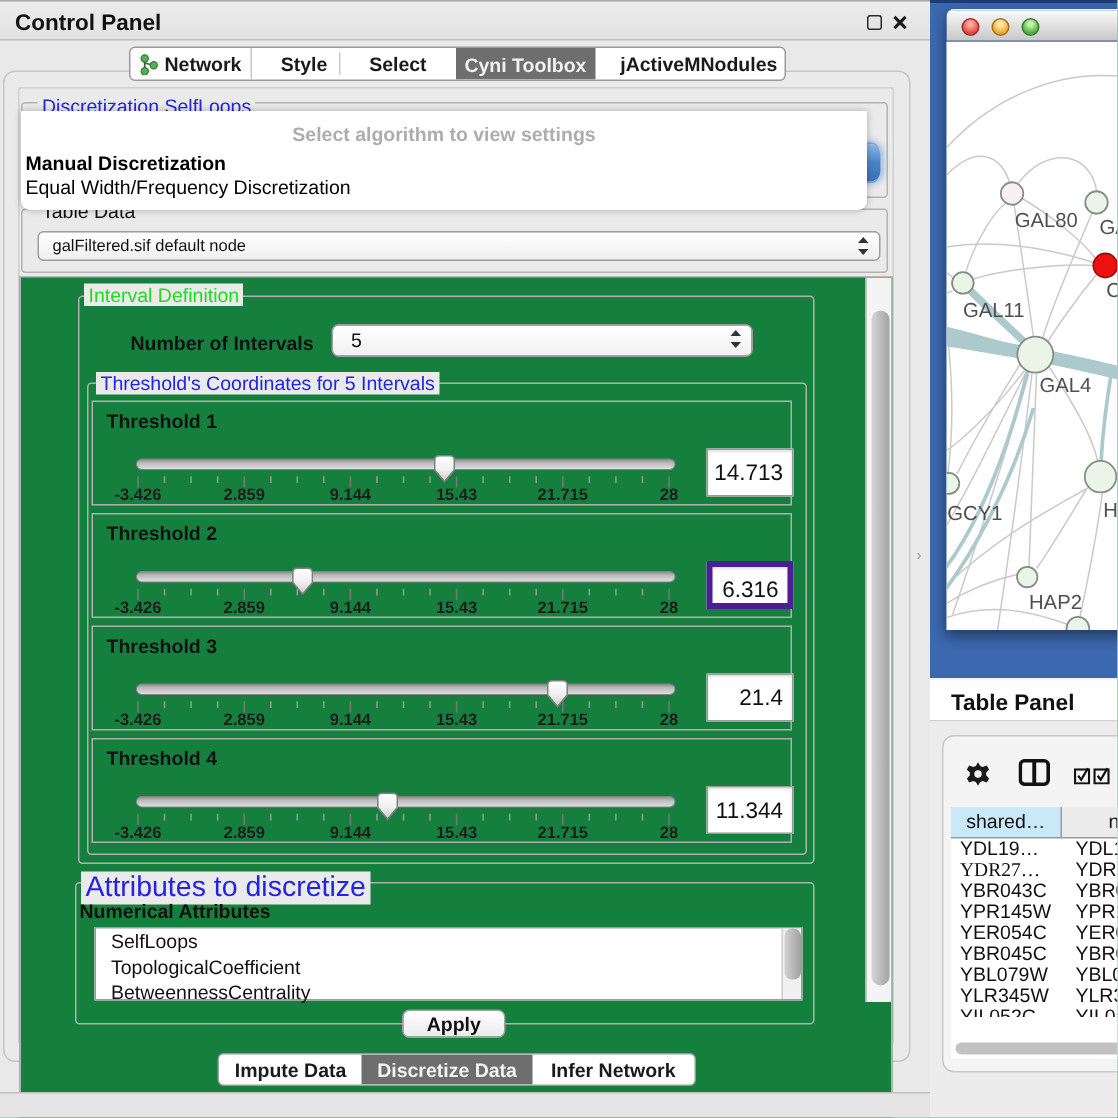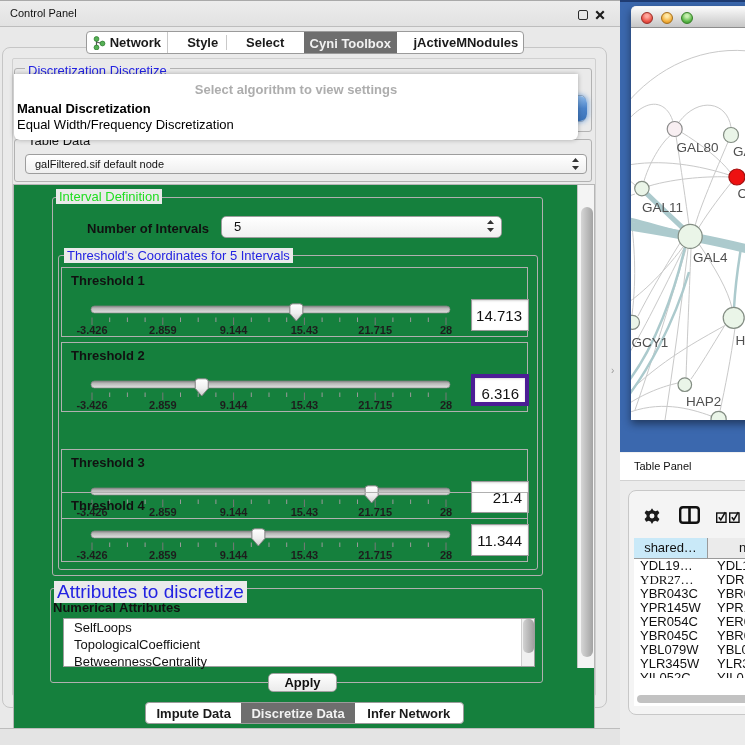--- a/index.html
+++ b/index.html
@@ -1,18 +1,18 @@
 <!DOCTYPE html>
 <html><head><meta charset="utf-8">
 <style>
   * { margin:0; padding:0; box-sizing:border-box; }
   body { font-family:"Liberation Sans", sans-serif; }
   #app { position:relative; width:745px; height:745px; overflow:hidden; background:#e9e9e9; }
   .abs { position:absolute; }
-  .t13 { font-size:11px; color:#111; }
+  .t13 { font-size:15px; color:#111;font-weight:bold; }
 </style></head>
 <body>
 <div id="app">
 
   <div class="abs" style="left:0;top:0;width:620px;height:27px;background:linear-gradient(#ececec,#e2e2e2);border-top:1px solid #a9a9a9;border-bottom:1px solid #bdbdbd;">
     <div class="abs t13" style="left:10px;top:6px;">Control Panel</div>
     <div class="abs" style="left:578px;top:9px;width:10px;height:10px;border:1.5px solid #2b2b2b;border-radius:2px;"></div>
     <svg class="abs" style="left:594px;top:8px" width="12" height="12" viewBox="0 0 12 12">
         <path d="M1.5,3 L3,1.5 L6,4.5 L9,1.5 L10.5,3 L7.5,6 L10.5,9 L9,10.5 L6,7.5 L3,10.5 L1.5,9 L4.5,6 Z" fill="#1c1c1c"></path>
       </svg>
@@ -32,21 +32,21 @@
           <circle cx="3.5" cy="11.5" r="2.4" fill="#55b055" stroke="#2e7d2e" stroke-width="0.8"></circle>
         </svg>
       Network</div>
     <div style="width:53px;text-align:center;border-right:1px solid #c9c9c9;">Style</div>
     <div style="width:60px;text-align:center;">Select</div>
     <div style="width:105px;text-align:center;background:#6e6e6e;color:#f2f2f2;height:100%;line-height:23px;">Cyni Toolbox</div>
     <div style="width:129px;text-align:center;">jActiveMNodules</div>
   </div>
 
   <div class="abs" style="left:14px;top:68px;width:578px;height:64px;border:1px solid #b2b2b2;border-radius:3px;"></div>
-  <div class="abs" style="left:25px;top:63px;font-size:13px;color:#2323e2;background:#eaeaea;padding:0 3px;">Discretization Discretize</div>
+  <div class="abs" style="left:25px;top:63px;font-size:13px;color:#2323e2;background:#eaeaea;padding:0 3px;">Discretization SelfLoops</div>
 
   <div class="abs" style="left:500px;top:95px;width:86px;height:27px;background:#fff;border:1px solid #a6a6a6;border-radius:5px;"></div>
   <div class="abs" style="left:571px;top:96px;width:16px;height:25px;background:linear-gradient(#8cb8e8,#4a82c8 50%,#3a72b8);border-radius:7px;box-shadow:0 0 4px 2px rgba(100,155,220,.6);"></div>
 
   <div class="abs" style="left:14px;top:139px;width:578px;height:43px;border:1px solid #b2b2b2;border-top:1px solid #b2b2b2;border-radius:3px;"></div>
   <div class="abs" style="left:25px;top:133px;font-size:13px;color:#111;background:#eaeaea;padding:0 3px;">Table Data</div>
   <div class="abs" style="left:25px;top:154px;width:562px;height:20px;background:linear-gradient(#ffffff,#efefef);border:1px solid #9d9d9d;border-radius:4px;font-size:11px;color:#111;line-height:18px;padding-left:9px;">galFiltered.sif default node
     <svg class="abs" style="right:6px;top:3px" width="9" height="12" viewBox="0 0 9 12">
         <path d="M4.5,0 L8,4 L1,4 Z" fill="#333"></path>
         <path d="M4.5,12 L8,8 L1,8 Z" fill="#333"></path>
@@ -165,21 +165,21 @@
           <text x="171.60" y="65.5" font-size="11" font-weight="bold" fill="#1d1d1d" text-anchor="middle">9.144</text>
           <text x="242.40" y="65.5" font-size="11" font-weight="bold" fill="#1d1d1d" text-anchor="middle">15.43</text>
           <text x="313.20" y="65.5" font-size="11" font-weight="bold" fill="#1d1d1d" text-anchor="middle">21.715</text>
           <text x="384.00" y="65.5" font-size="11" font-weight="bold" fill="#1d1d1d" text-anchor="middle">28</text>
           <g transform="translate(132.24,34.6)">
             <path d="M1,4 Q1,1.2 4,1.2 L11,1.2 Q14,1.2 14,4 L14,10.8 L7.5,18.4 L1,10.8 Z" fill="url(#thg)" stroke="#808080" stroke-width="1"></path>
           </g>
         </svg>
     <div style="position:absolute;left:409px;top:31px;width:58px;height:32px;background:#fff;border:4px solid #4c1d95;box-shadow:inset 0 1px 2px rgba(0,0,0,.15);font-size:15px;color:#111;text-align:right;line-height:31px;padding-right:6px;">6.316</div>
   </div>
-  <div style="position:absolute;left:47px;top:232px;width:467px;height:70px;border:1px solid #b0b0b0;margin-top:32px;">
+  <div style="position:absolute;left:47px;top:232px;width:467px;height:70px;border:1px solid #b0b0b0;">
     <div style="position:absolute;left:9px;top:5px;font-size:13px;font-weight:bold;color:#111;">Threshold 3</div>
     <svg width="469" height="72" style="position:absolute;left:0;top:0">
           <defs>
             <linearGradient id="trg" x1="0" y1="0" x2="0" y2="1">
               <stop offset="0" stop-color="#888888"></stop>
               <stop offset="0.35" stop-color="#b9b9b9"></stop>
               <stop offset="1" stop-color="#e2e2e2"></stop>
             </linearGradient>
             <linearGradient id="thg" x1="0" y1="0" x2="0" y2="1">
               <stop offset="0" stop-color="#ffffff"></stop>

